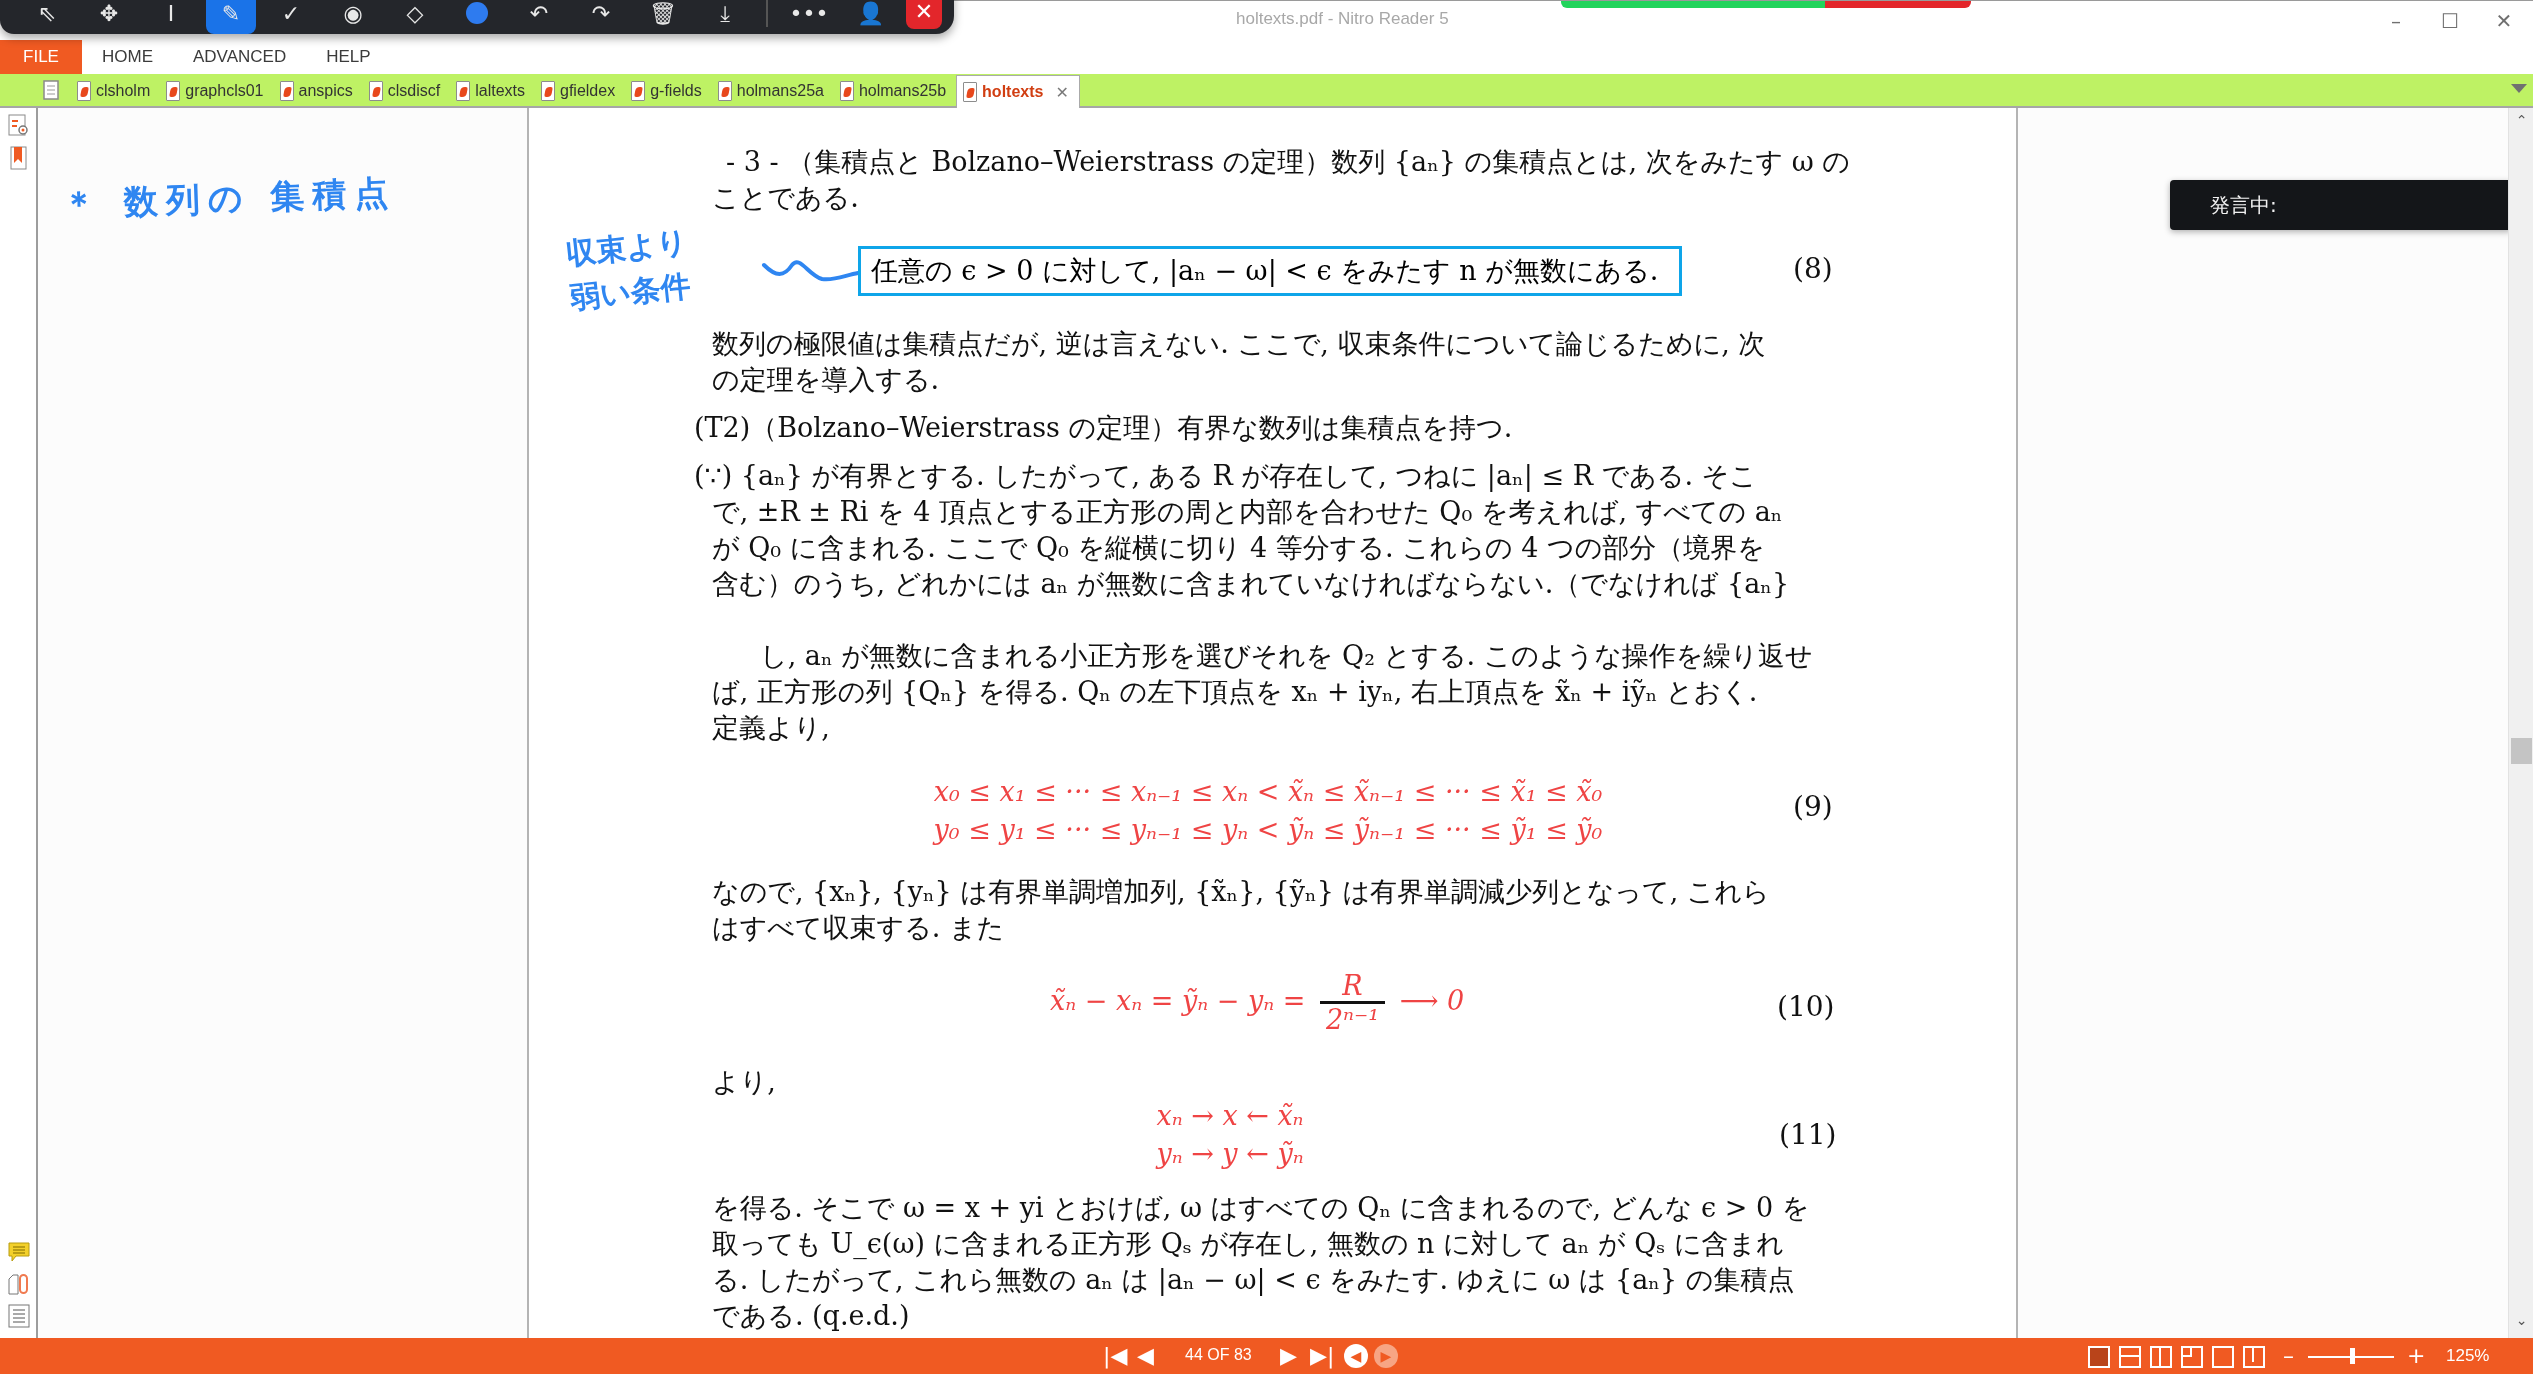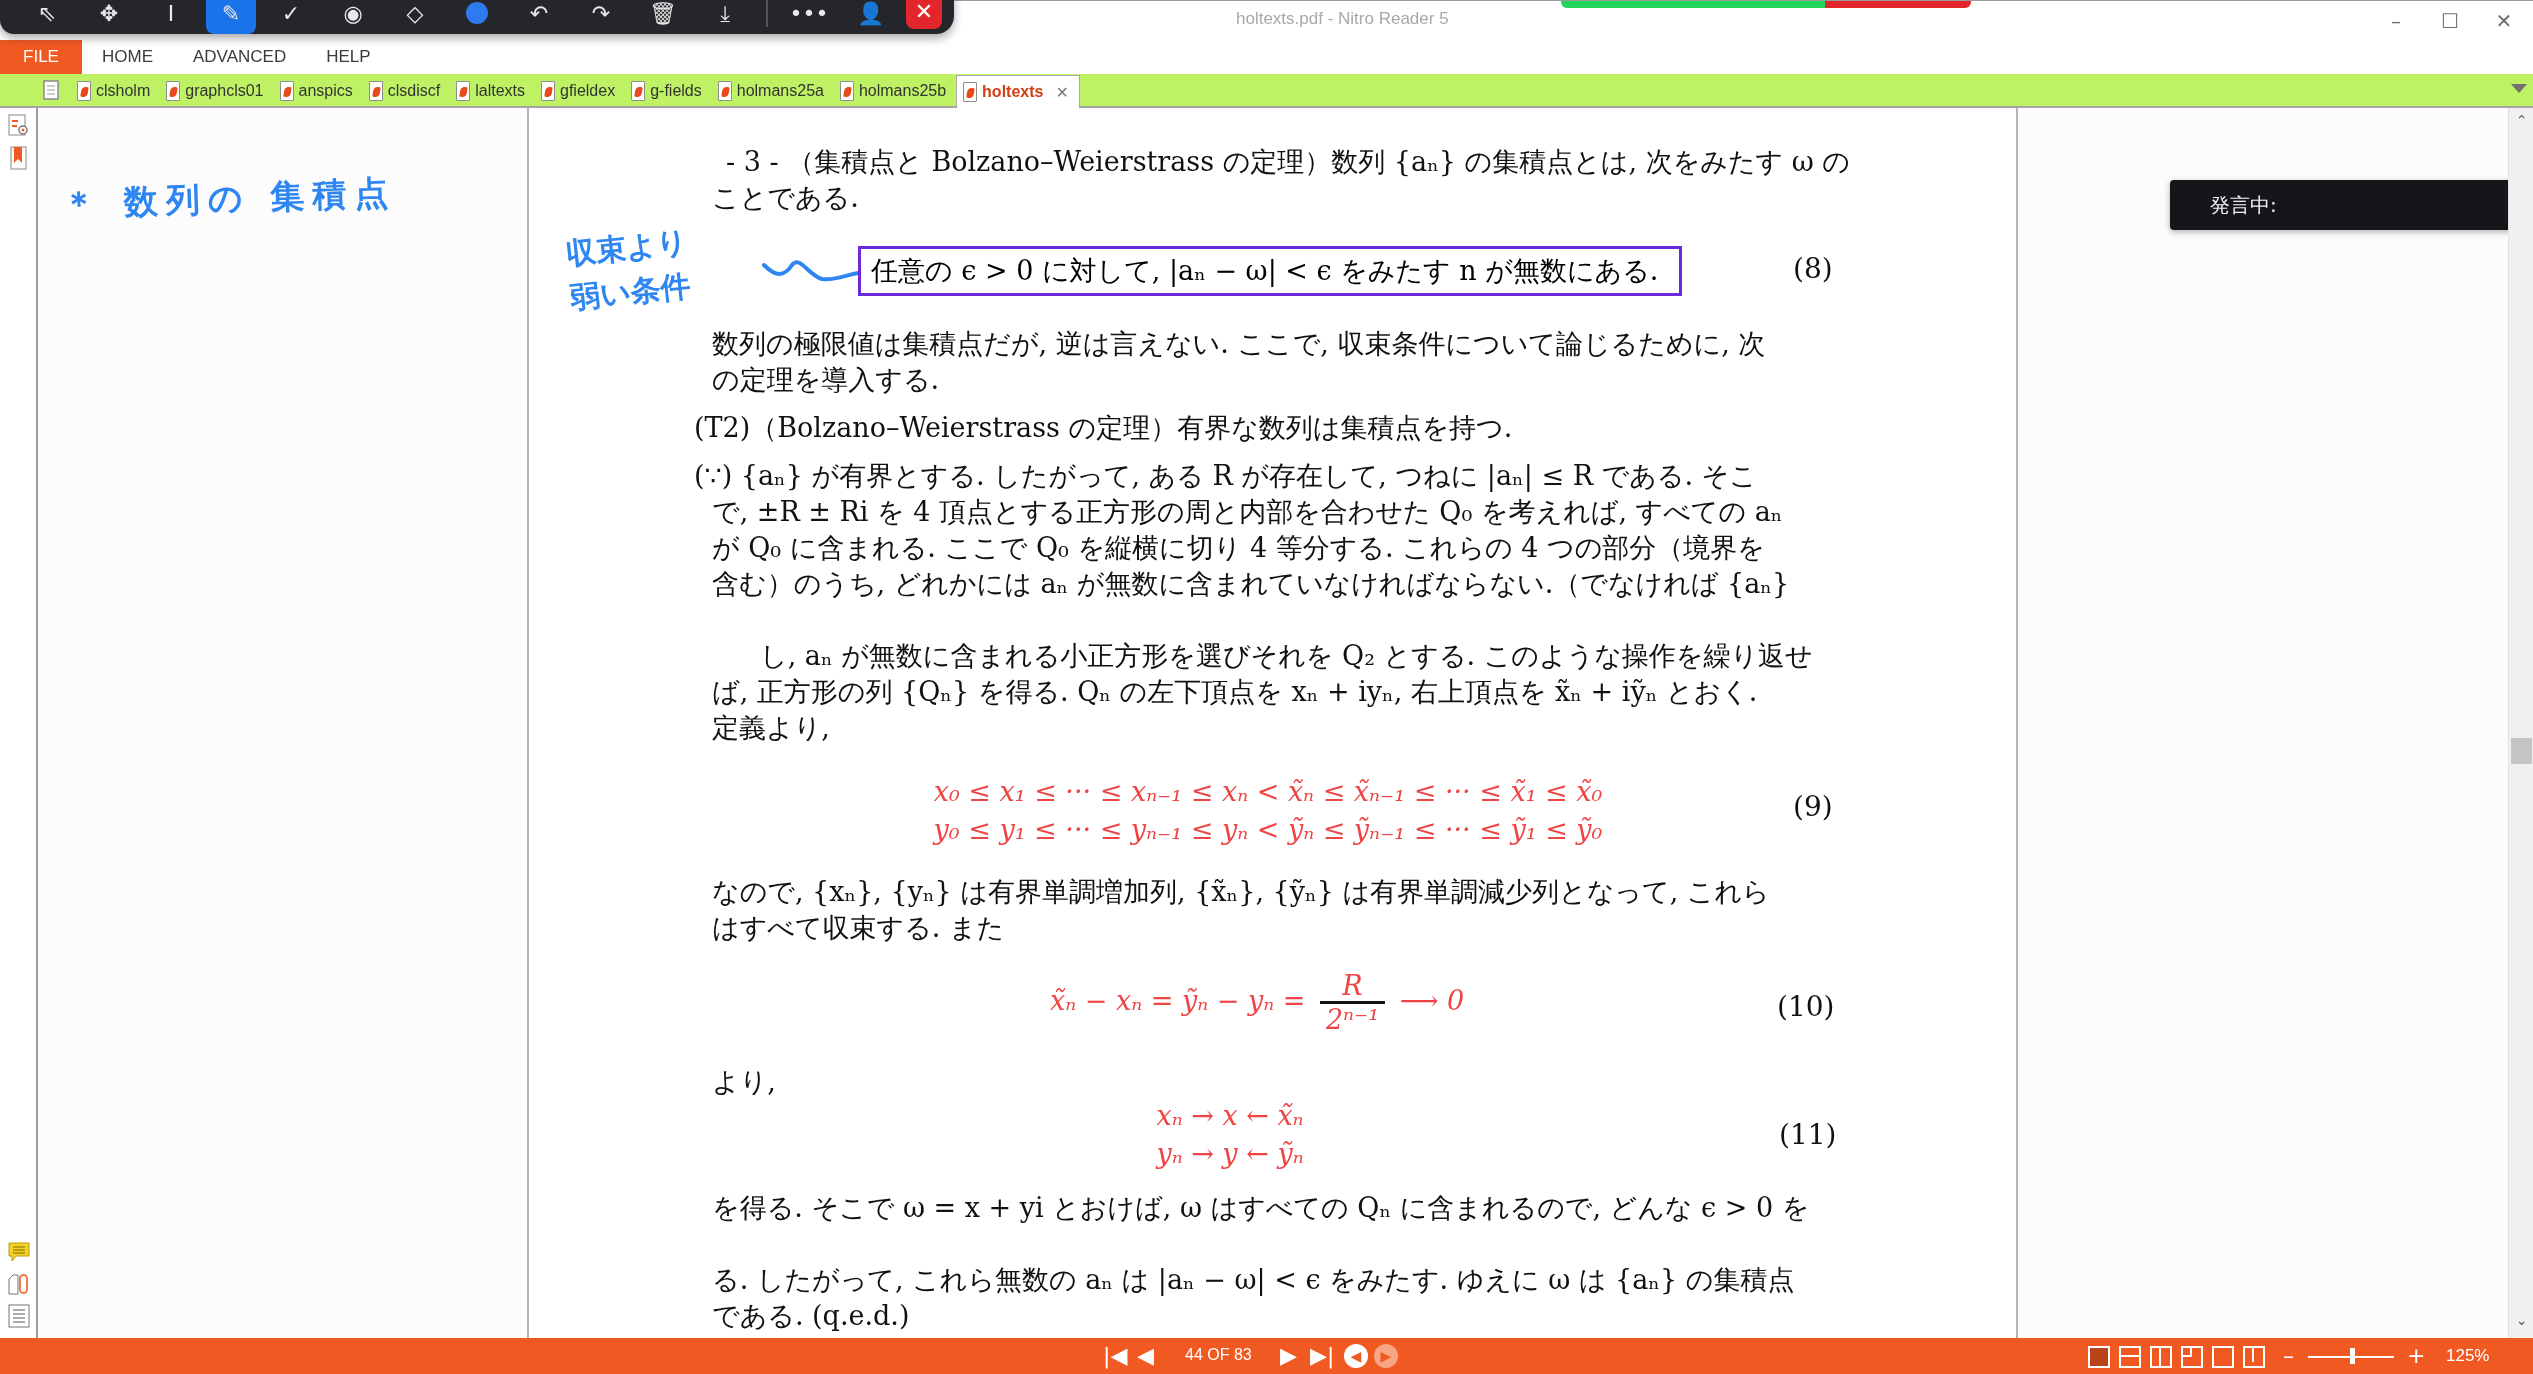--- a/index.html
+++ b/index.html
@@ -44,21 +44,21 @@
   
   .docarea { position: absolute; top: 108px; left: 529px; width: 1487px; height: 1230px; background: #ffffff; overflow: hidden; }
   .rightmargin { position: absolute; top: 108px; left: 2016px; width: 492px; height: 1230px; background: #fcfcfc; border-left: 2px solid #b4b4b4; }
   .vscroll { position: absolute; top: 108px; left: 2508px; width: 25px; height: 1230px; background: #f0f0f0; border-left: 1px solid #e2e2e2; }
   .vscroll .up, .vscroll .down { position: absolute; left: 0; width: 25px; height: 24px; text-align: center; color: #555; font-size: 14px; cursor: pointer; }
   .vscroll .thumb { position: absolute; left: 2px; top: 630px; width: 21px; height: 26px; background: #c4c4c4; cursor: pointer; }
 
   
   .pdf { position: absolute; font-family: "DejaVu Serif", "Liberation Serif", serif; color: #111; font-size: 27px; line-height: 36px; white-space: nowrap; }
   .eqno { position: absolute; font-family: "DejaVu Serif", "Liberation Serif", serif; font-size: 28px; color: #111; }
-  .boxed { position: absolute; border: 3px solid #6d28d9; padding: 4px 10px; font-family: "DejaVu Serif", "Liberation Serif", serif; font-size: 27px; white-space: nowrap; }
+  .boxed { position: absolute; border: 3px solid #0ea5e9; padding: 4px 10px; font-family: "DejaVu Serif", "Liberation Serif", serif; font-size: 27px; white-space: nowrap; }
   .eq { position: absolute; font-family: "DejaVu Serif", "Liberation Serif", serif; font-style: italic; font-size: 27px; color: #ef4444; white-space: nowrap; text-align: center; }
   .frac { display: inline-block; vertical-align: middle; text-align: center; margin: 0 6px; }
   .frac .num { display: block; border-bottom: 3px solid #111; padding: 0 6px; }
   .frac .den { display: block; padding: 0 6px; }
 
   
   .ink { position: absolute; font-family: "DejaVu Sans", sans-serif; color: #2f86f1; font-weight: bold; white-space: nowrap; }
 
   
   .speak-box { position: absolute; left: 2170px; top: 180px; width: 342px; height: 50px; background: #141619; border-radius: 4px; box-shadow: 0 2px 6px rgba(0,0,0,0.3); color: #f2f2f2; font-size: 20px; line-height: 50px; padding-left: 40px; }
@@ -256,20 +256,21 @@
     <span>⟶ 0</span>
   </div>
   <div class="eqno" style="left:1777px; top:990px;">(10)</div>
 
   <div class="pdf" style="left:712px; top:1064px;">より,</div>
   <div class="eq" style="left:1100px; top:1100px; width:260px;">xₙ → x ← x̃ₙ</div>
   <div class="eq" style="left:1100px; top:1138px; width:260px;">yₙ → y ← ỹₙ</div>
   <div class="eqno" style="left:1779px; top:1118px;">(11)</div>
 
   <div class="pdf" style="left:712px; top:1190px;">を得る. そこで ω = x + yi とおけば, ω はすべての Qₙ に含まれるので, どんな ϵ &gt; 0 を</div>
+  <div class="pdf" style="left:712px; top:1226px;">取っても U_ϵ(ω) に含まれる正方形 Qₛ が存在し, 無数の n に対して aₙ が Qₛ に含まれ</div>
   <div class="pdf" style="left:712px; top:1262px;">る. したがって, これら無数の aₙ は |aₙ − ω| &lt; ϵ をみたす. ゆえに ω は {aₙ} の集積点</div>
   <div class="pdf" style="left:712px; top:1298px;">である. (q.e.d.)</div>
 
   <div class="rightmargin"></div>
   <div class="speak-box">
     <span>発言中:</span>
   </div>
   <div class="vscroll">
     <div class="up" style="top:4px;">⌃</div>
     <div class="thumb"></div>

